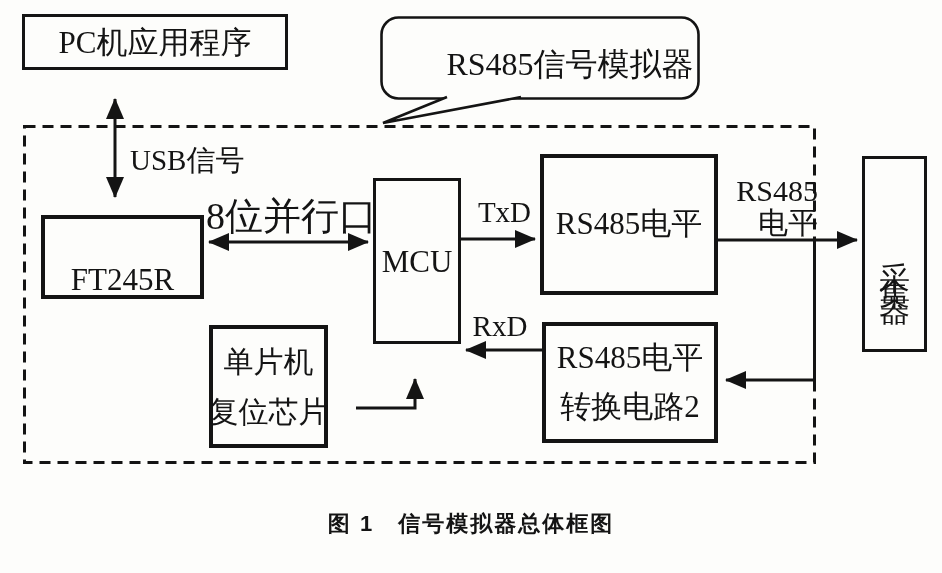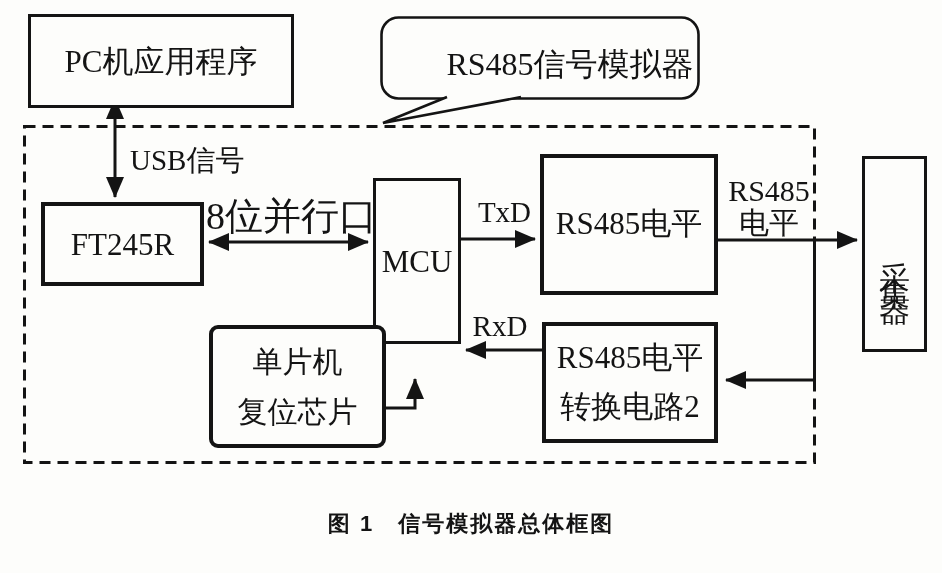--- a/index.html
+++ b/index.html
@@ -28,46 +28,46 @@
     text-align: center;
     white-space: nowrap;
   }
   .box .bline { display: block; }
   .edge-label {
     position: absolute; z-index: 2;
     font-size: 29px; line-height: 1.0;
     text-align: center;
     white-space: nowrap;
   }
-  .pc-box        { left: 22px;  top: 14px;  width: 266px; height: 94px; margin-left: 6px; }
-  .ft245r-box    { left: 41px;  top: 202px; width: 163px; height: 84px; border-width: 4px; }
+  .pc-box        { left: 22px;  top: 14px;  width: 266px; height: 56px; }
+  .ft245r-box    { left: 41px;  top: 215px; width: 163px; height: 84px; border-width: 4px; justify-content: flex-end; }
   .mcu-box       { left: 373px; top: 178px; width: 88px;  height: 166px; }
   .conv1-box     { left: 540px; top: 154px; width: 178px; height: 141px; border-width: 4px; line-height: 1.55; }
   .conv2-box     { left: 542px; top: 322px; width: 176px; height: 121px; border-width: 4px; line-height: 1.55; }
-  .reset-box     { left: 209px; top: 325px; width: 177px; height: 123px; border-width: 4px; line-height: 1.65; font-size: 30px; border-radius: 9px; }
+  .reset-box     { left: 209px; top: 325px; width: 119px; height: 123px; border-width: 4px; line-height: 1.65; font-size: 30px; }
   .collector-box { left: 862px; top: 156px; width: 65px;  height: 196px; }
   .collector-box .vtext {
     writing-mode: vertical-rl;
     text-orientation: upright;
     letter-spacing: 17px;
     padding-top: 17px;
     font-size: 31px;
   }
   .bubble-text {
     position: absolute; z-index: 2;
     left: 380px; top: 16px; width: 380px; height: 82px;
     display: flex; align-items: center; justify-content: center;
     font-size: 32px;
     margin-top: 8px;
   }
   .usb-label      { left: 130px; top: 146px; }
   .parallel-label { left: 206px; top: 197px; width: 170px; font-size: 38px; }
   .txd-label      { left: 461px; top: 198px; width: 87px; }
   .rxd-label      { left: 461px; top: 312px; width: 78px; font-family: Liberation Serif, serif; }
-  .rs485-label    { left: 720px; top: 175px; width: 98px; font-size: 30px; line-height: 1.05; }
+  .rs485-label    { left: 720px; top: 175px; width: 98px; font-size: 30px; line-height: 1.05; text-align: right; }
   .caption {
     position: absolute; z-index: 2;
     left: 0; top: 509px; width: 942px;
     text-align: center;
     font-family: "Liberation Sans", "DejaVu Sans", sans-serif;
     font-weight: 700;
     font-size: 22px;
     letter-spacing: 2px;
   }
   .caption .fig-label { margin-right: 24px; }

